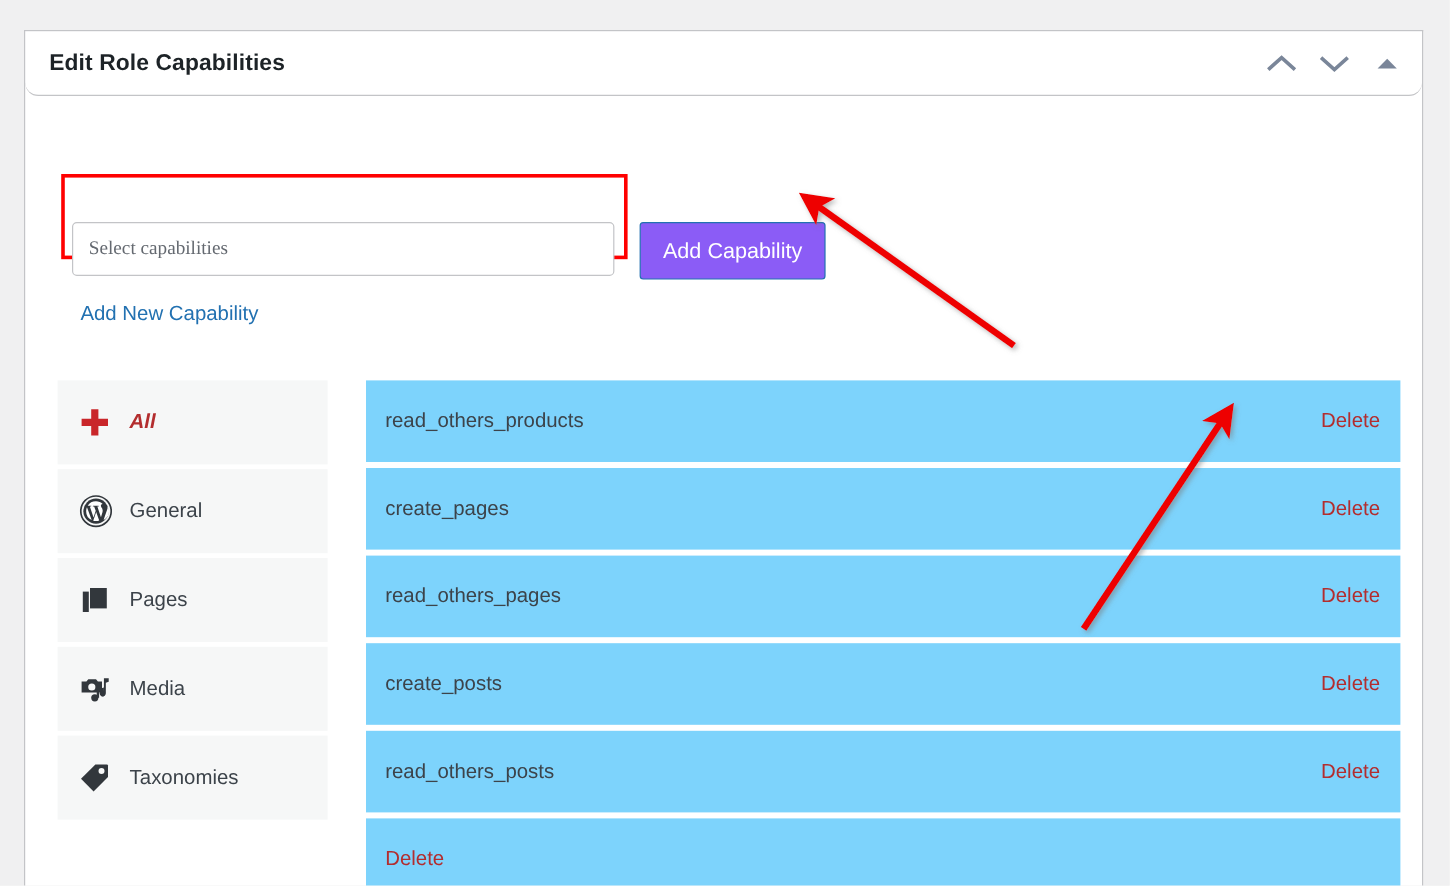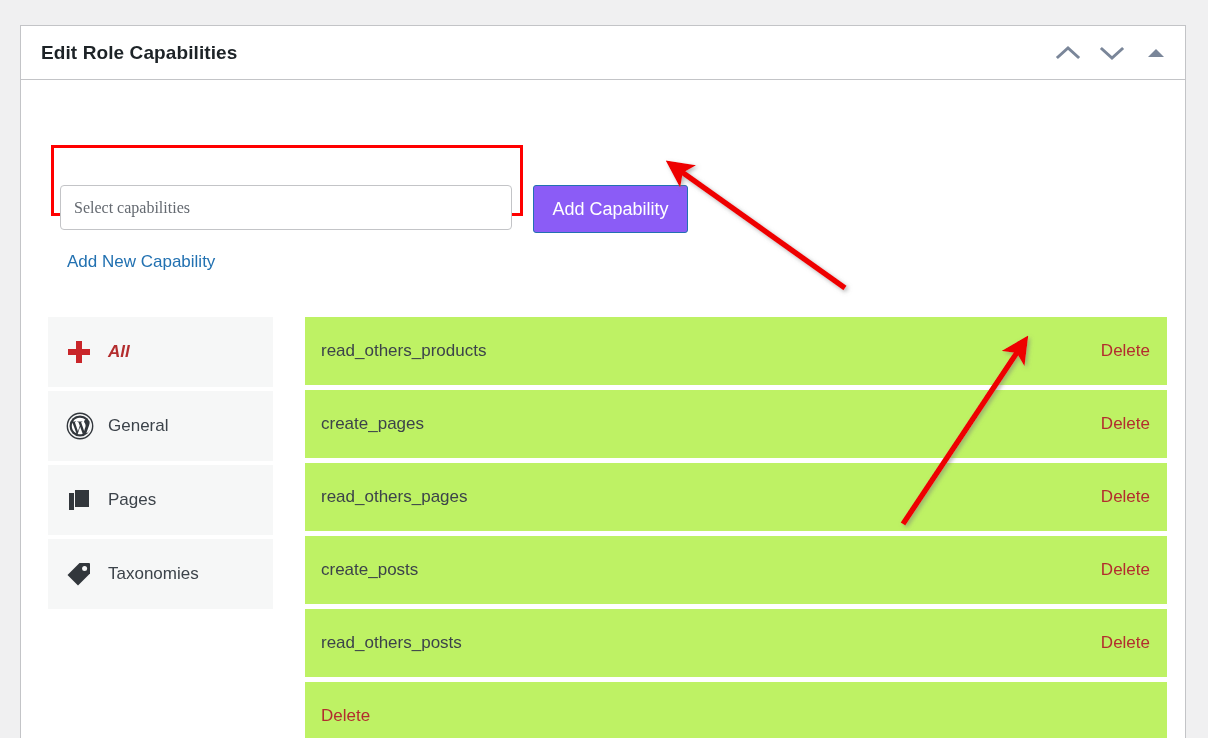--- a/index.html
+++ b/index.html
@@ -21,20 +21,21 @@
     border-bottom: none;
   }
 
   .panel-header {
     position: relative;
     height: 54px;
     border-bottom: 1px solid #c3c4c7;
     display: flex;
     align-items: center;
     padding: 0 18px 0 20px;
+    border-radius: 11px;
   }
   .panel-title {
     font-size: 19px;
     font-weight: bold;
     color: #1d2327;
     letter-spacing: 0.1px;
   }
   .header-actions {
     position: absolute;
     right: 14px; top: 0;
@@ -138,21 +139,21 @@
     font-style: italic;
   }
 
   .cap-list {
     position: absolute;
     left: 284px; top: 24px;
     width: 862px;
   }
   .cap-row {
     height: 68px;
-    background: #bef264;
+    background: #7dd3fc;
     margin-bottom: 5px;
     display: flex;
     align-items: center;
     justify-content: space-between;
     padding: 0 17px 0 16px;
   }
   .cap-name {
     font-size: 17px;
     color: #3c434a;
   }
@@ -235,20 +236,32 @@
           <span class="ico">
             <svg width="26" height="26" viewBox="0 0 26 26">
               <rect x="3" y="6" width="5" height="17" fill="#32373c"></rect>
               <rect x="9" y="3" width="14" height="17" fill="#32373c"></rect>
               <rect x="6.5" y="8" width="3" height="15" fill="#fff" opacity="0.0"></rect>
             </svg>
           </span>
           <span class="lbl">Pages</span>
         </div>
 
+        <div class="cap-sidebar-item">
+          <span class="ico">
+            <svg width="26" height="26" viewBox="0 0 26 26">
+              <path d="M2 7 h4 l1.6-2h6.4l1.6 2h3.4v9H2z" fill="#32373c"></path>
+              <circle cx="10.5" cy="11.5" r="3" fill="#f6f7f7"></circle>
+              <path d="M20.6 4.2 v10.2 a2.6 2.6 0 1 0 1.6 2.4 V8 l2.4-.8 V4.2z" fill="#32373c"></path>
+              <circle cx="13" cy="20.5" r="3" fill="#32373c"></circle>
+              <path d="M15.6 20.5 v-6 l4-1.3 v6" fill="none" stroke="#32373c" stroke-width="2"></path>
+            </svg>
+          </span>
+          <span class="lbl">Media</span>
+        </div>
 
         <div class="cap-sidebar-item">
           <span class="ico">
             <svg width="26" height="26" viewBox="0 0 26 26">
               <path d="M13.5 2 H23 a1 1 0 0 1 1 1 v9.5 L12 24.5 1.5 14 Z" fill="#32373c"></path>
               <circle cx="18.6" cy="7.4" r="2.5" fill="#f6f7f7"></circle>
             </svg>
           </span>
           <span class="lbl">Taxonomies</span>
         </div>

